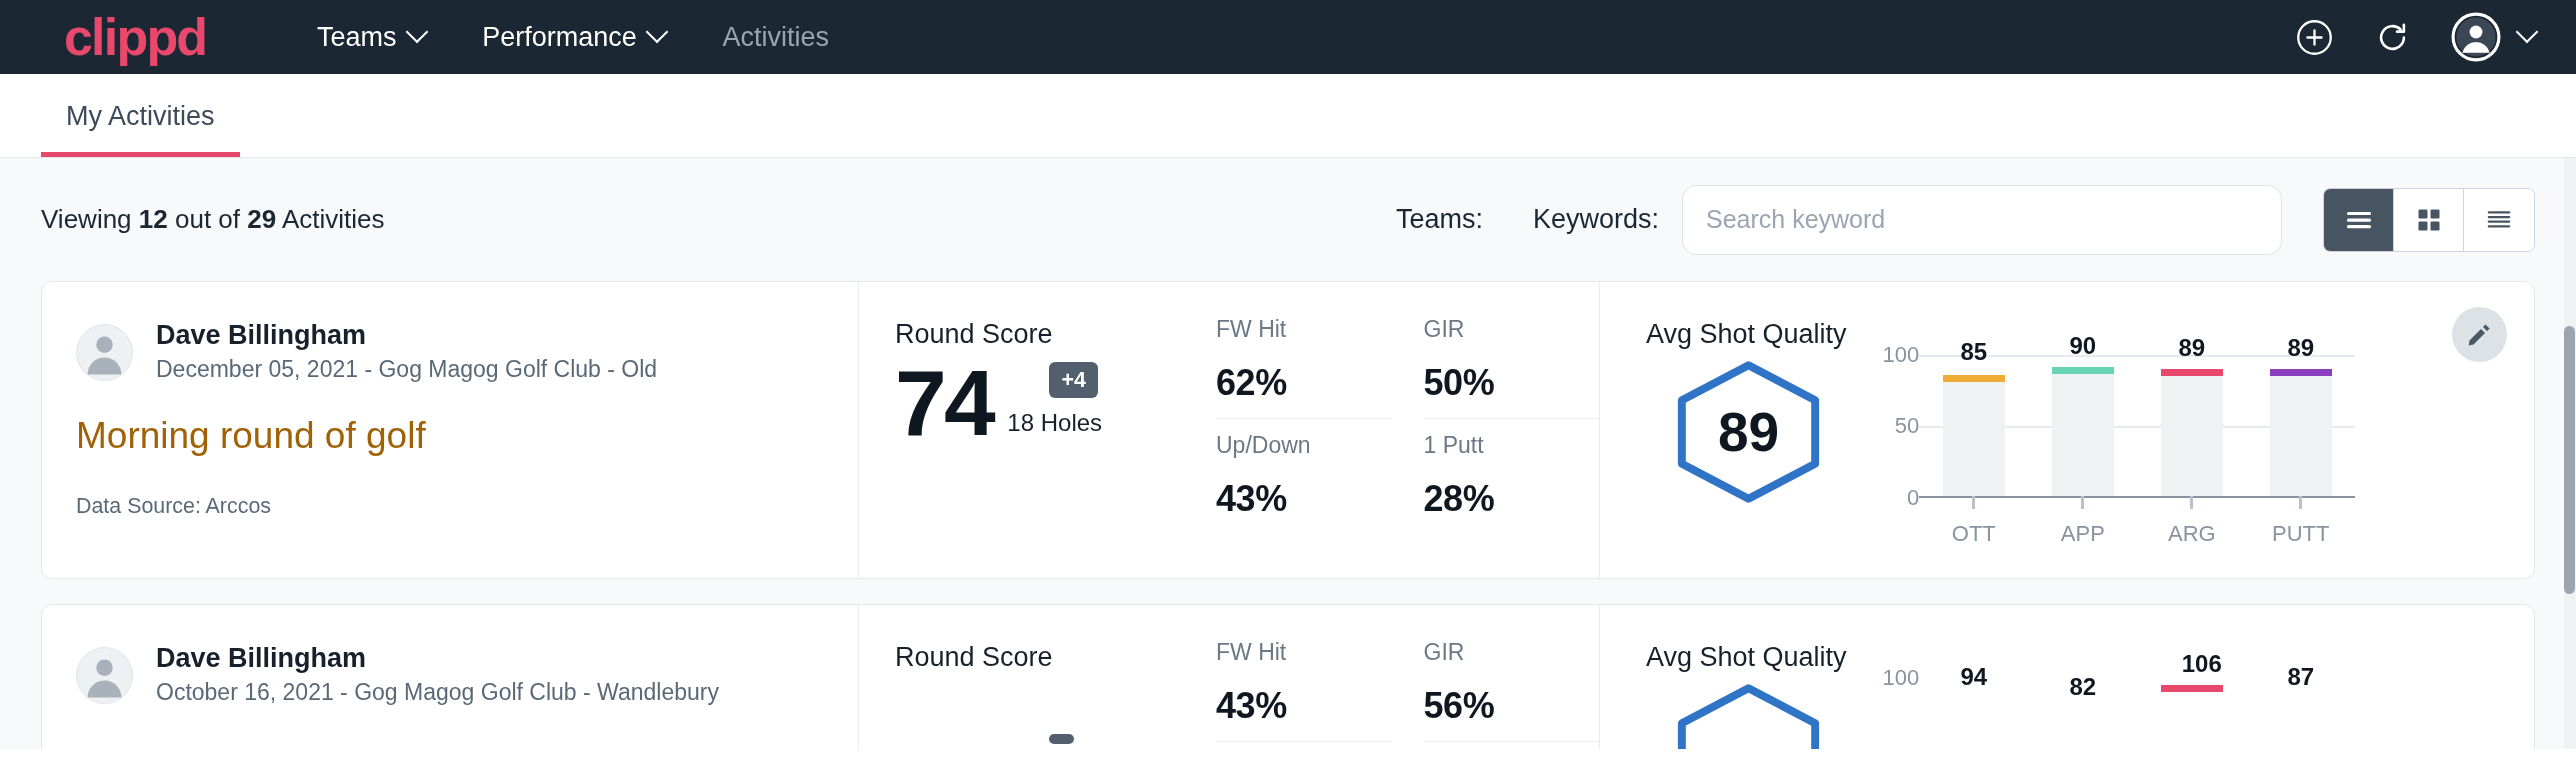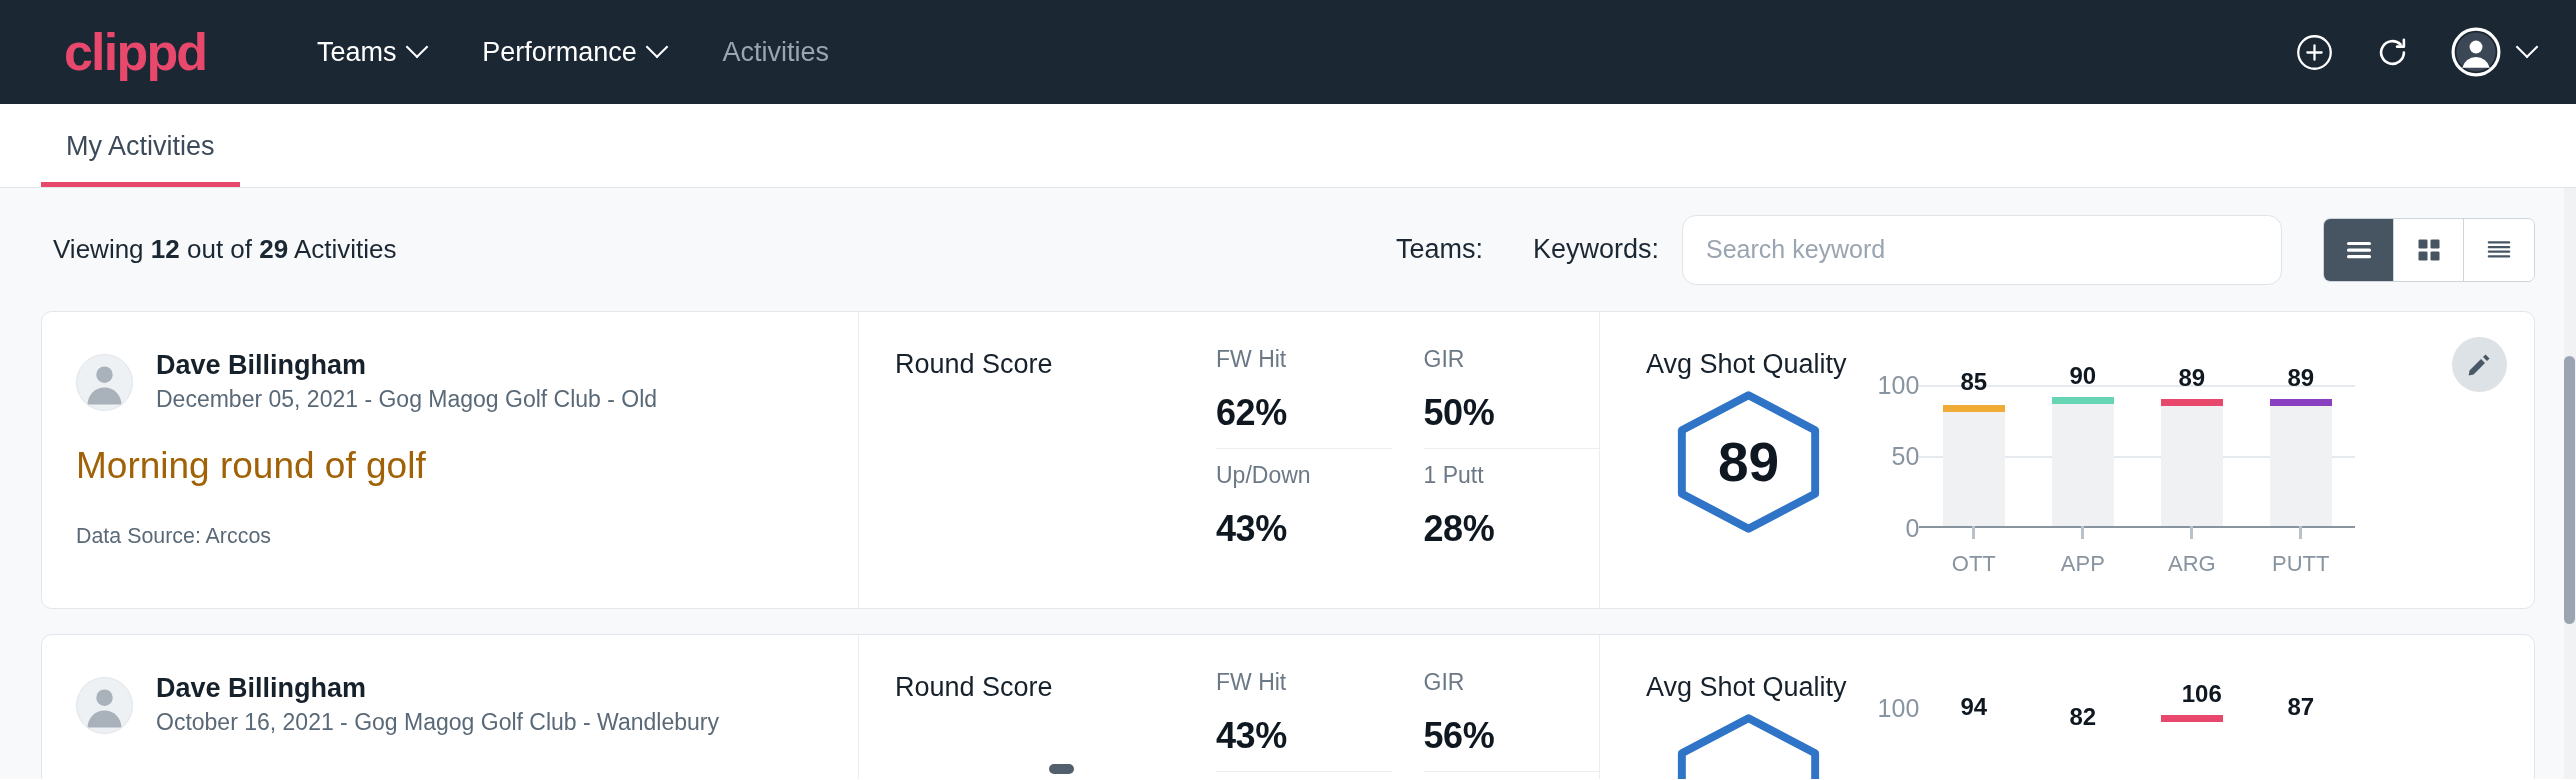--- a/index.html
+++ b/index.html
@@ -5,21 +5,21 @@
   * { box-sizing: border-box; margin: 0; padding: 0; }
   html, body {
     width: 2576px; height: 780px;
     background: #ffffff;
     font-family: "Liberation Sans", sans-serif;
     overflow: hidden;
   }
 
   
   .header {
-    height: 104px;
+    height: 74px;
     background: #1b2733;
     display: flex;
     align-items: center;
     padding: 0 41px 0 64px;
   }
   .logo {
     font-size: 52px;
     font-weight: 700;
     color: #e8486b;
     letter-spacing: -1.8px;
@@ -80,21 +80,20 @@
   .filterbar {
     height: 123px;
     display: flex;
     align-items: center;
     gap: 0;
   }
   .viewing {
     font-size: 26px;
     color: #1b2733;
     white-space: nowrap;
-    margin-left: 12px;
   }
   .viewing b { font-weight: 700; }
   .filter-mid {
     margin-left: auto;
     display: flex; align-items: center;
     gap: 0;
   }
   .label { font-size: 27px; color: #1b2733; white-space: nowrap; }
   .select {
     margin-left: 23px;
@@ -228,21 +227,21 @@
     font-size: 55px; font-weight: 700; color: #0f1821;
   }
   .hexc { position: relative; display: flex; align-items: center; justify-content: center; }
 
   .chart { margin-left: 14.3px; position: relative; }
   .chart-inner { display: flex; }
   .yaxis {
     width: 54px;
     height: 143px;
     position: relative;
-    font-size: 25px; color: #8894a0;
+    font-size: 22px; color: #8894a0;
   }
   .ytick { position: absolute; right: 0; transform: translateY(-50%); }
   .plot {
     position: relative;
     width: 436px; height: 143px;
     border-bottom: 2.7px solid #8894a0;
   }
   .gridline { position: absolute; left: 0; right: 0; height: 1.8px; background: #e6eaee; }
   .bars { position: absolute; left: 0; right: 0; bottom: 0; top: 0; display: flex; }
   .barslot { flex: 1; display: flex; flex-direction: column; justify-content: flex-end; align-items: center; position: relative; }
@@ -392,20 +391,25 @@
           <div class="pname">Dave Billingham</div>
           <div class="pmeta">December 05, 2021 - Gog Magog Golf Club - Old</div>
         </div>
       </div>
       <div class="ctitle">Morning round of golf</div>
       <div class="csource">Data Source: Arccos</div>
     </div>
 
     <div class="col-score">
       <div class="sec-label">Round Score</div>
+      <div class="score-row">
+        <span class="score-num">74</span>
+        <span class="score-badge">+4</span>
+        <span class="score-holes">18 Holes</span>
+      </div>
     </div>
 
     <div class="col-stats">
       <div class="stat stat-top">
         <div class="stat-label">FW Hit</div>
         <div class="stat-val">62%</div>
       </div>
       <div class="stat stat-top">
         <div class="stat-label">GIR</div>
         <div class="stat-val">50%</div>

